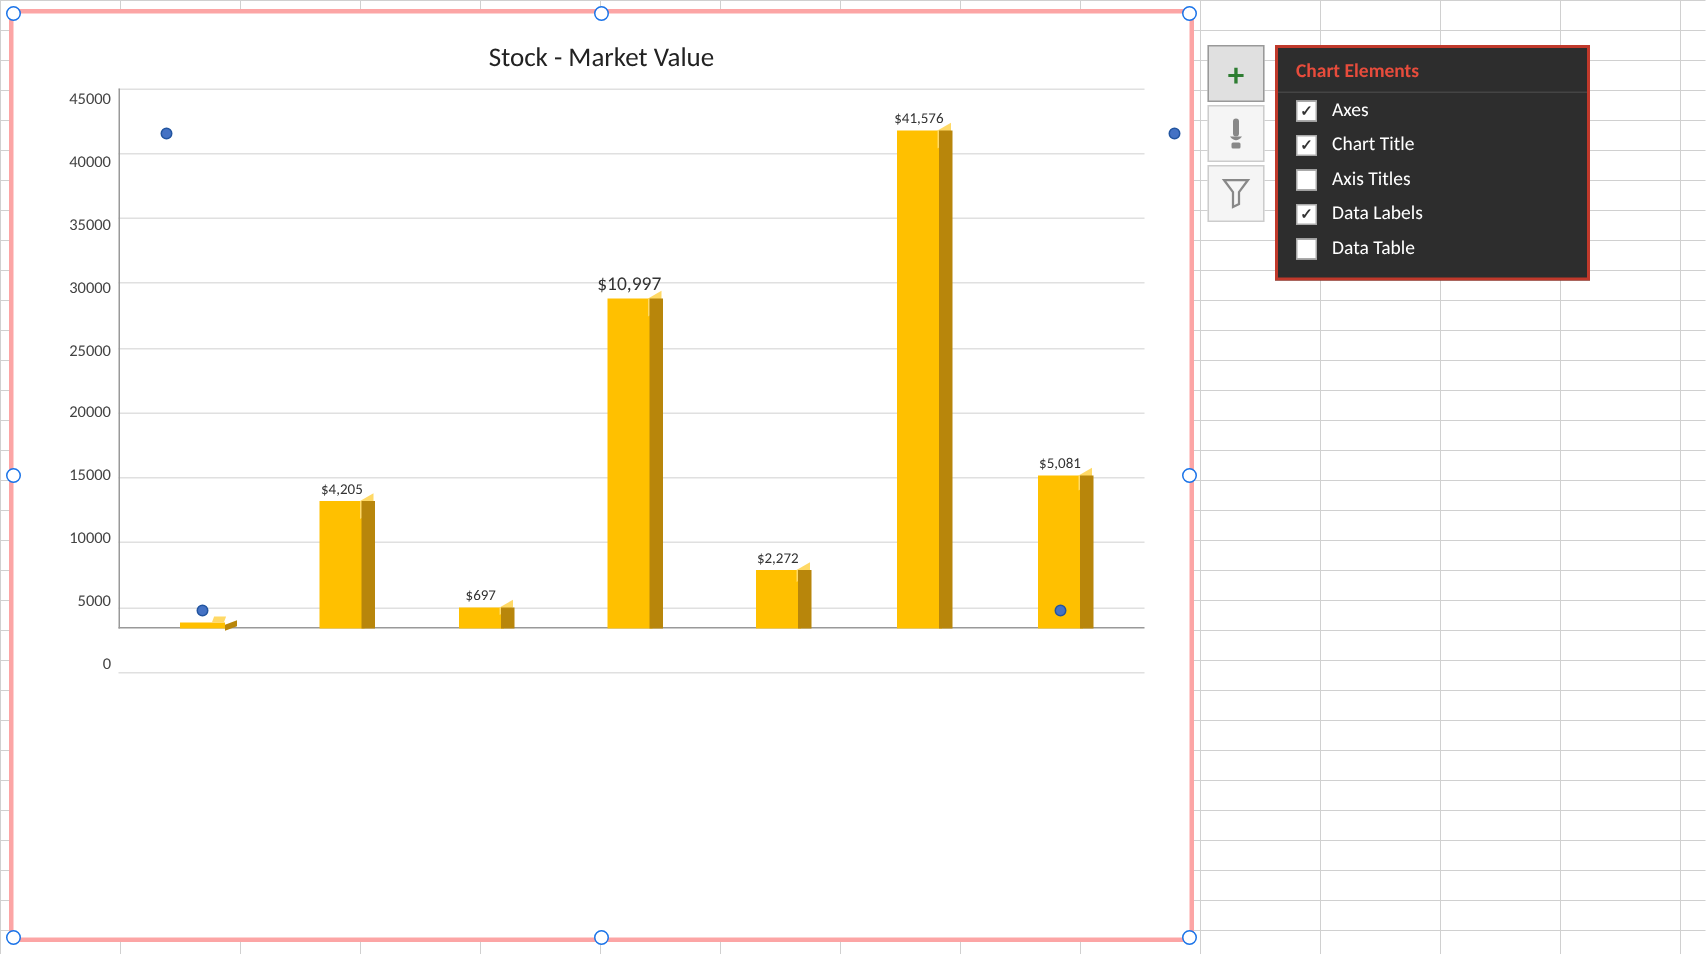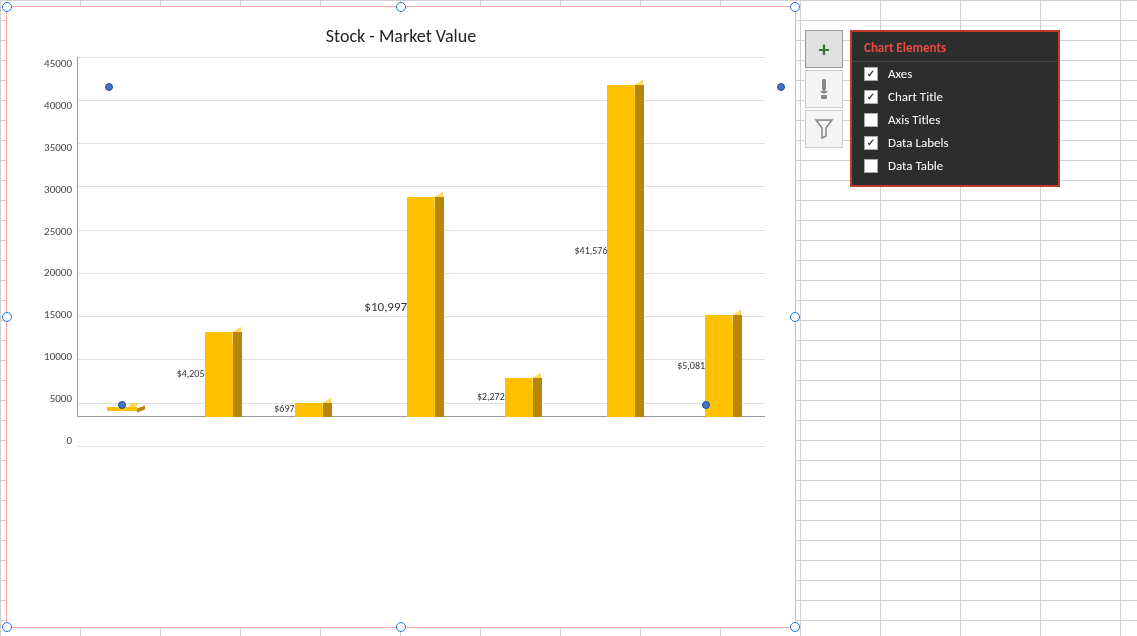--- a/index.html
+++ b/index.html
@@ -25,21 +25,21 @@
     }
 
     
     .chart-container {
       position: absolute;
       top: 6px;
       left: 6px;
       width: 790px;
       height: 622px;
       background: #fff;
-      border: 1px solid #fca5a5;
+      border: 3px solid #fca5a5;
       z-index: 2;
     }
 
     
     .handle {
       position: absolute;
       width: 10px;
       height: 10px;
       border-radius: 50%;
       background: #fff;
@@ -95,21 +95,21 @@
       position: absolute;
       top: 0; left: 0; right: 0; bottom: 30px;
       display: flex;
       align-items: flex-end;
       justify-content: space-around;
       padding: 0 10px;
     }
 
     .bar-group {
       display: flex;
-      flex-direction: row;
+      flex-direction: column;
       align-items: center;
       position: relative;
     }
 
     
     .axis-line {
       position: absolute;
       bottom: 30px;
       left: 0;
       right: 0;

